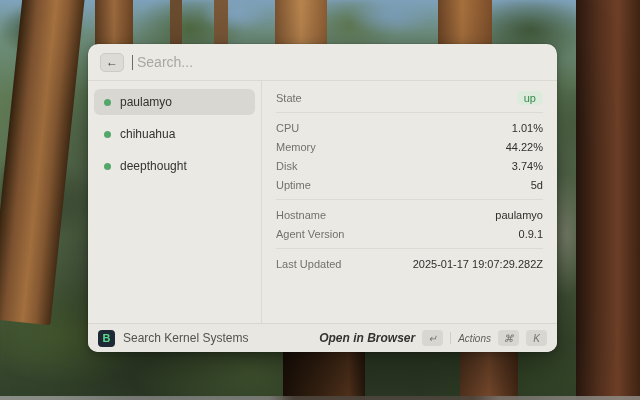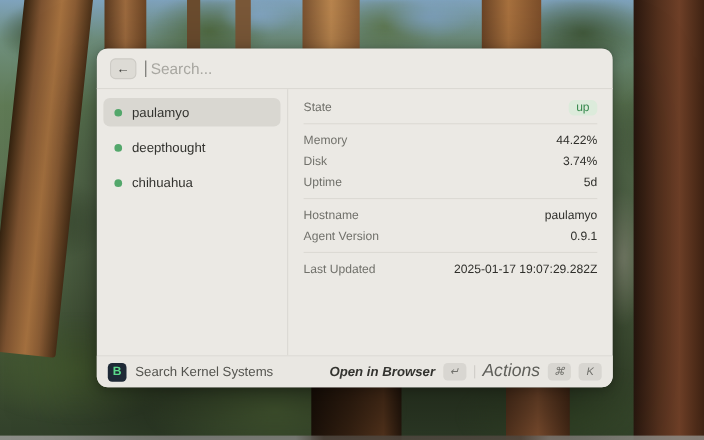--- a/index.html
+++ b/index.html
@@ -69,21 +69,21 @@
   .dvalue{color:#2f2f2b;text-align:right;}
   .badge{padding:1px 7px;border-radius:5px;}
   .drow-divider{height:1px;background:#dcdad4;margin:5px 0;}
   .footer{height:28px;flex:none;display:flex;align-items:center;gap:8px;padding:0 10px;
     border-top:1px solid #d8d6d0;background:#e9e7e2;border-radius:0 0 10px 10px;}
   .logo{width:17px;height:17px;border-radius:4px;font-weight:bold;font-size:11px;
     display:flex;align-items:center;justify-content:center;flex:none;}
   .app-name{font-size:12px;color:#53534e;}
   .footer-right{margin-left:auto;display:flex;align-items:center;gap:7px;font-style:italic;}
   .primary{font-size:12px;font-weight:700;color:#33332f;}
-  .actions-label{font-size:16px;color:#5f5f5a;}
+  .actions-label{font-size:10px;color:#5f5f5a;}
   kbd{min-width:13px;height:16px;padding:0 4px;border-radius:4px;background:#d8d6d1;color:#71716c;
     font-size:10px;display:inline-flex;align-items:center;justify-content:center;font-family:inherit;}
   .vsep{width:1px;height:12px;background:#cfcdc8;}
 </style>
 </head>
 <body>
 
 <div class="wallpaper"></div>
 <div class="foliage"></div>
 <div class="trunk trunk-left"></div>
@@ -106,33 +106,37 @@
   </div>
 
   <div class="body">
     <div class="sidebar">
         <div class="item selected">
           <span class="dot" style="background: rgb(83, 167, 107);"></span>
           <span>paulamyo</span>
         </div>
         <div class="item">
           <span class="dot" style="background: rgb(83, 167, 107);"></span>
-          <span>deepthought</span>
+          <span>chihuahua</span>
         </div>
         <div class="item">
           <span class="dot" style="background: rgb(83, 167, 107);"></span>
-          <span>chihuahua</span>
+          <span>deepthought</span>
         </div>
       </div>
     <div class="detail">
         <div class="drow">
           <span class="dlabel">State</span>
           <span class="dvalue badge" style="background: rgb(220, 235, 219); color: rgb(56, 138, 79);">up</span>
         </div>
         <div class="drow-divider"></div>
+        <div class="drow">
+          <span class="dlabel">CPU</span>
+          <span class="dvalue">1.01%</span>
+        </div>
         <div class="drow">
           <span class="dlabel">Memory</span>
           <span class="dvalue">44.22%</span>
         </div>
         <div class="drow">
           <span class="dlabel">Disk</span>
           <span class="dvalue">3.74%</span>
         </div>
         <div class="drow">
           <span class="dlabel">Uptime</span>

